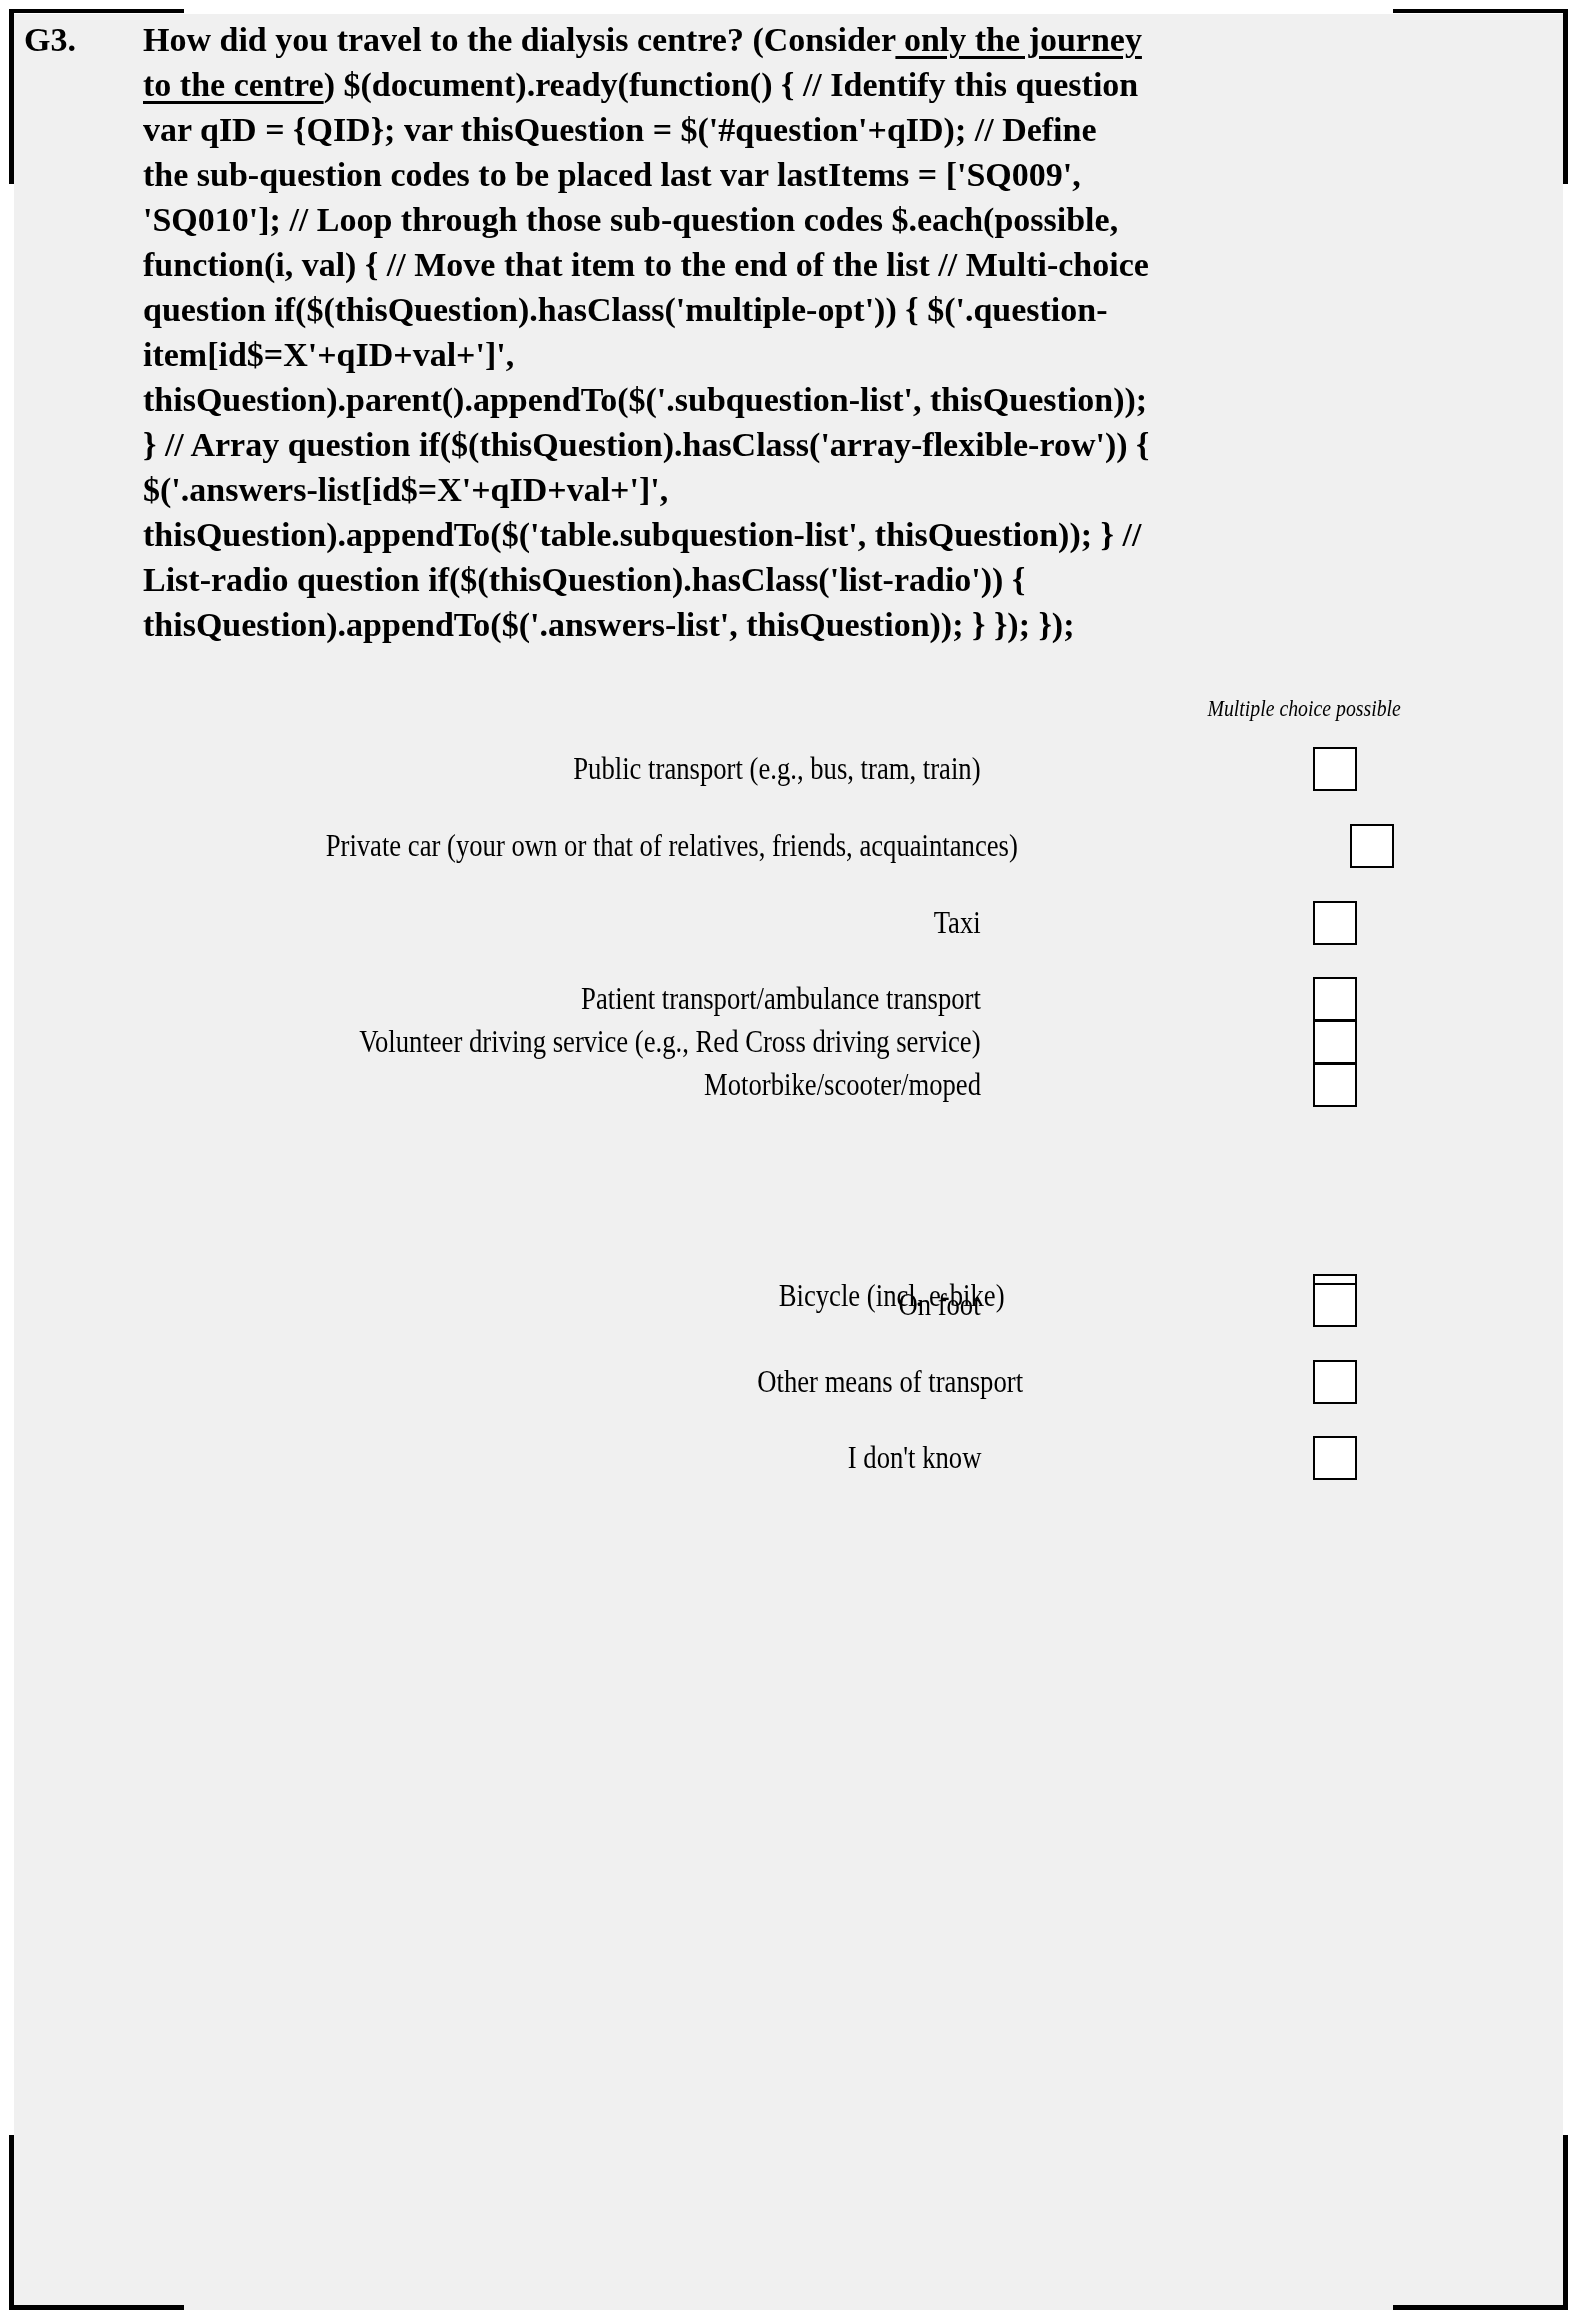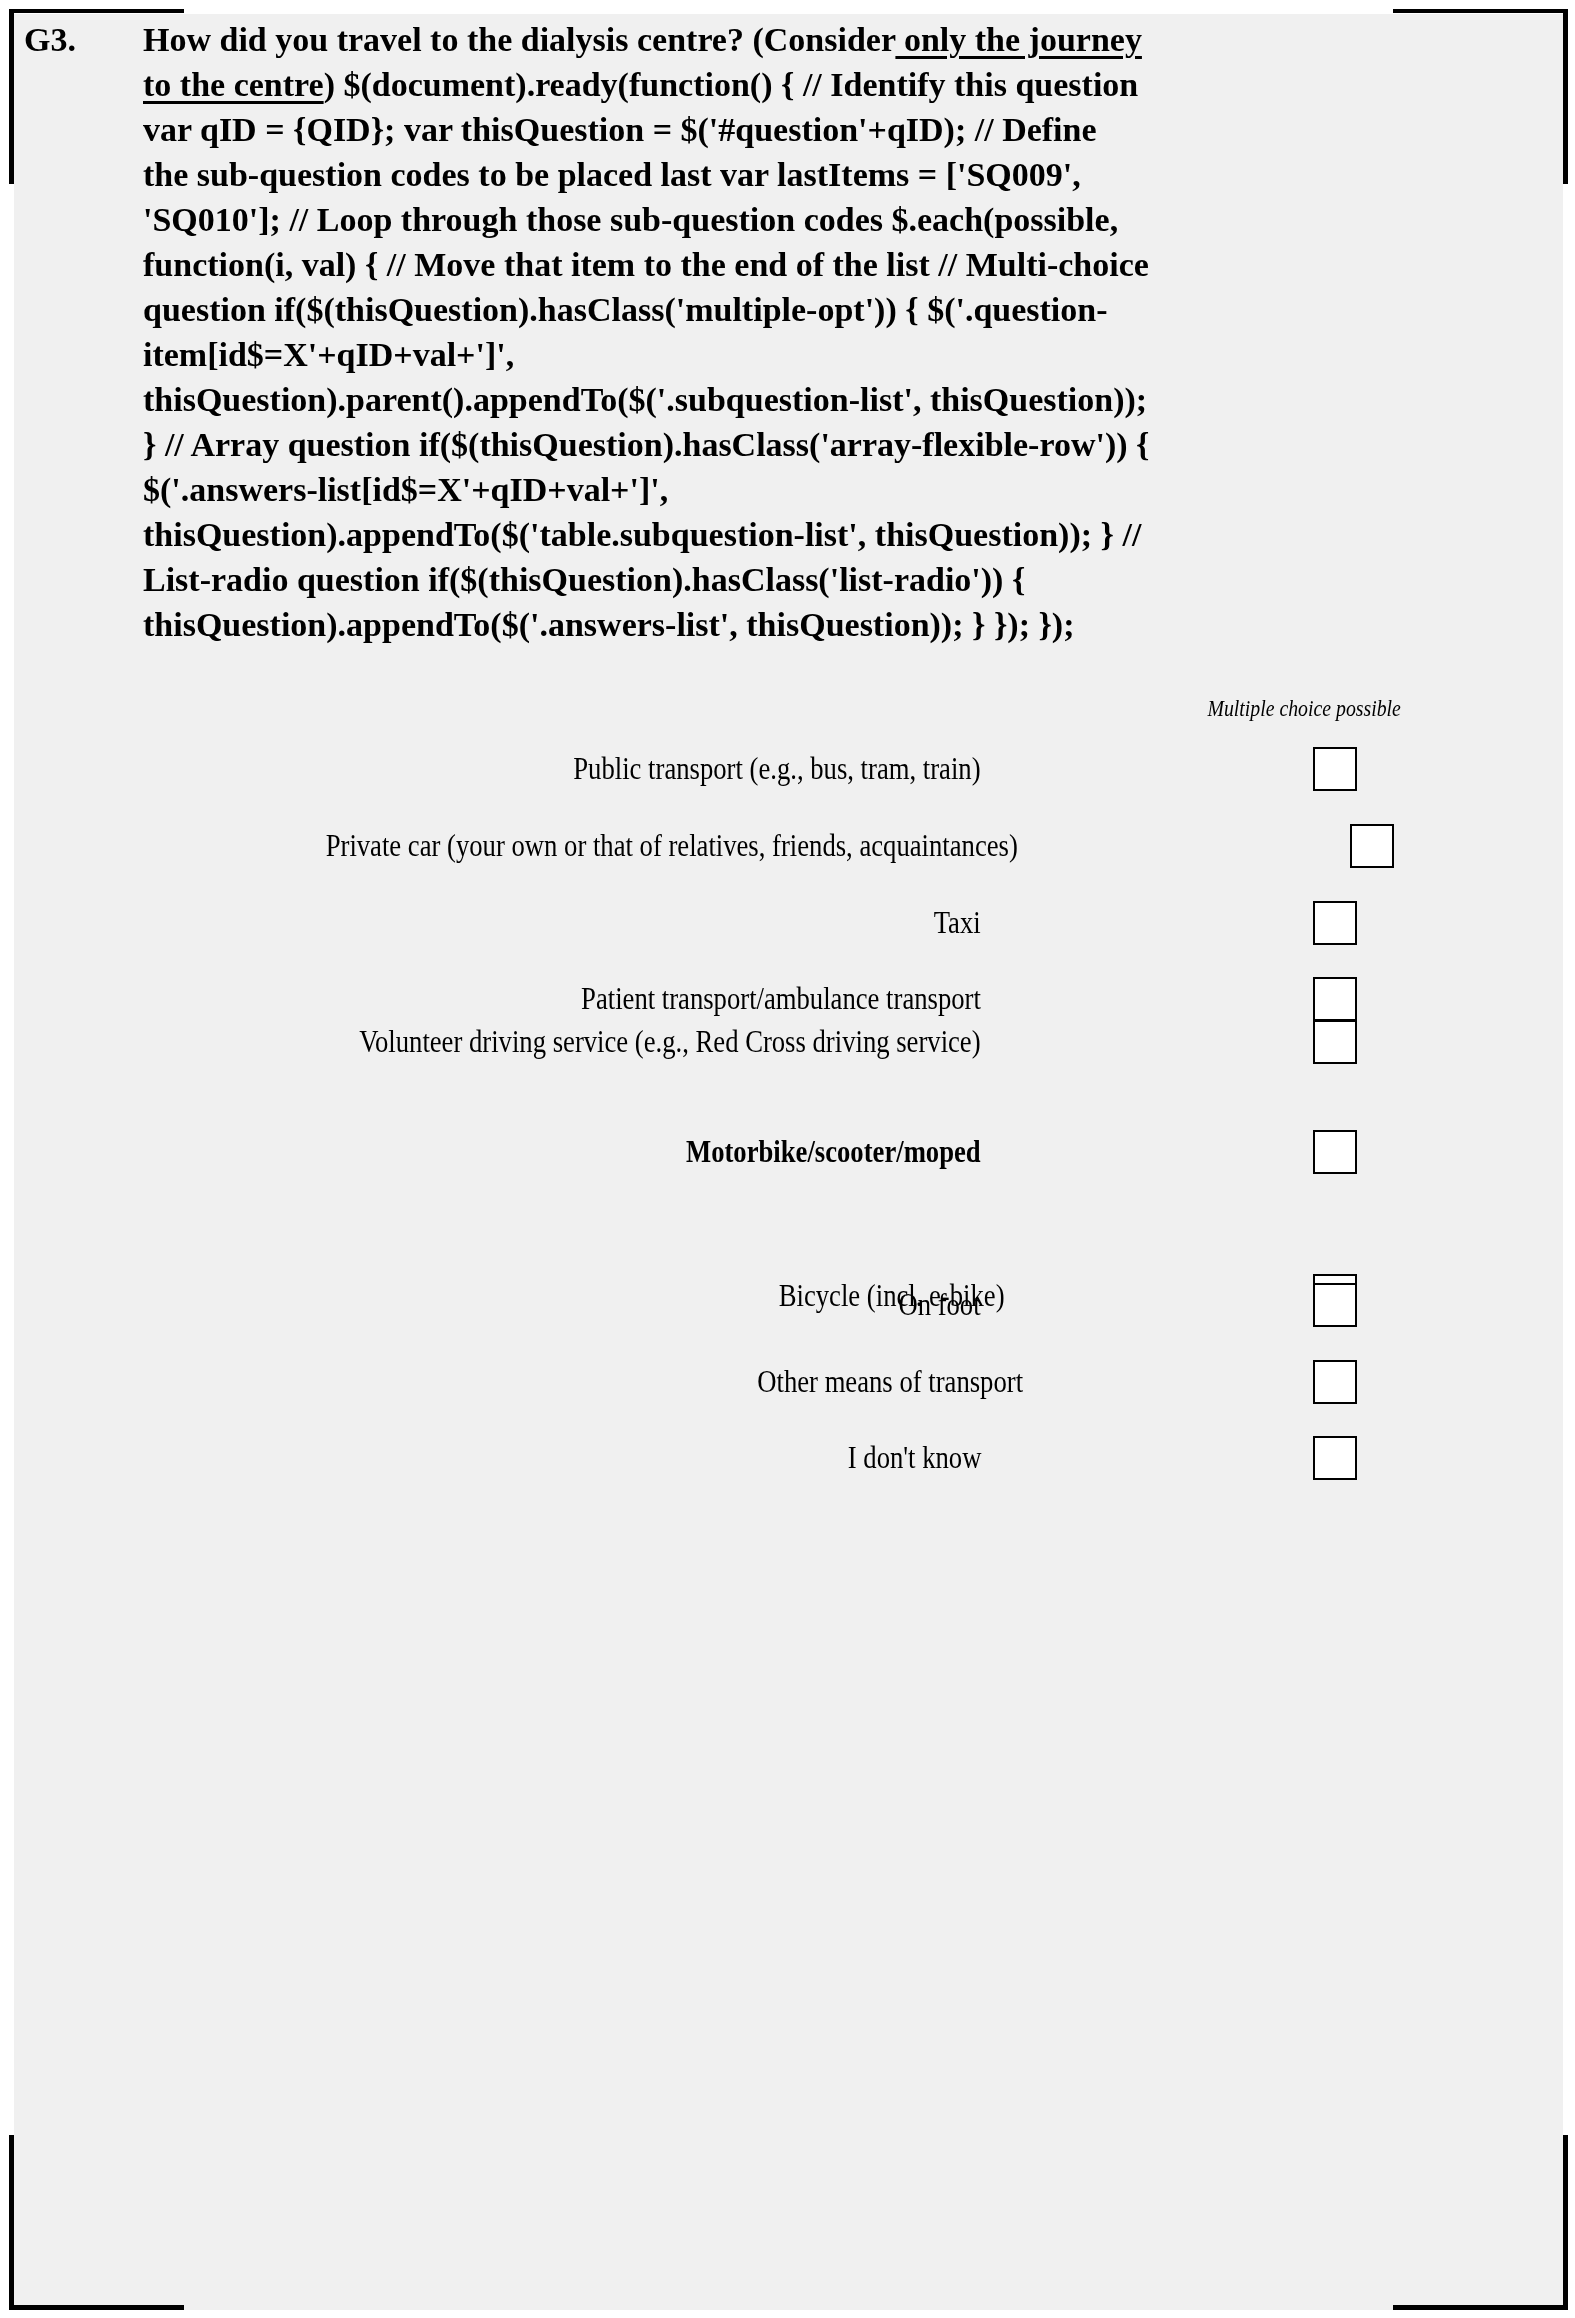--- a/index.html
+++ b/index.html
@@ -90,21 +90,21 @@
     <div class="checkbox" role="checkbox" aria-checked="false"></div>
   </div>
     <div class="option" style="top: 977px;">
     <span class="opt-label">Patient transport/ambulance transport</span>
     <div class="checkbox" role="checkbox" aria-checked="false"></div>
   </div>
     <div class="option" style="top: 1020px;">
     <span class="opt-label">Volunteer driving service (e.g., Red Cross driving service)</span>
     <div class="checkbox" role="checkbox" aria-checked="false"></div>
   </div>
-    <div class="option" style="top: 1130px; font-weight: bold;">
+    <div class="option" style="top: 1063px;">
     <span class="opt-label">Motorbike/scooter/moped</span>
     <div class="checkbox" role="checkbox" aria-checked="false"></div>
   </div>
     <div class="option" style="top: 1274px; padding-left: 24px;">
     <span class="opt-label">Bicycle (incl. e-bike)</span>
     <div class="checkbox" role="checkbox" aria-checked="false"></div>
   </div>
     <div class="option" style="top: 1283px;">
     <span class="opt-label">On foot</span>
     <div class="checkbox" role="checkbox" aria-checked="false"></div>

